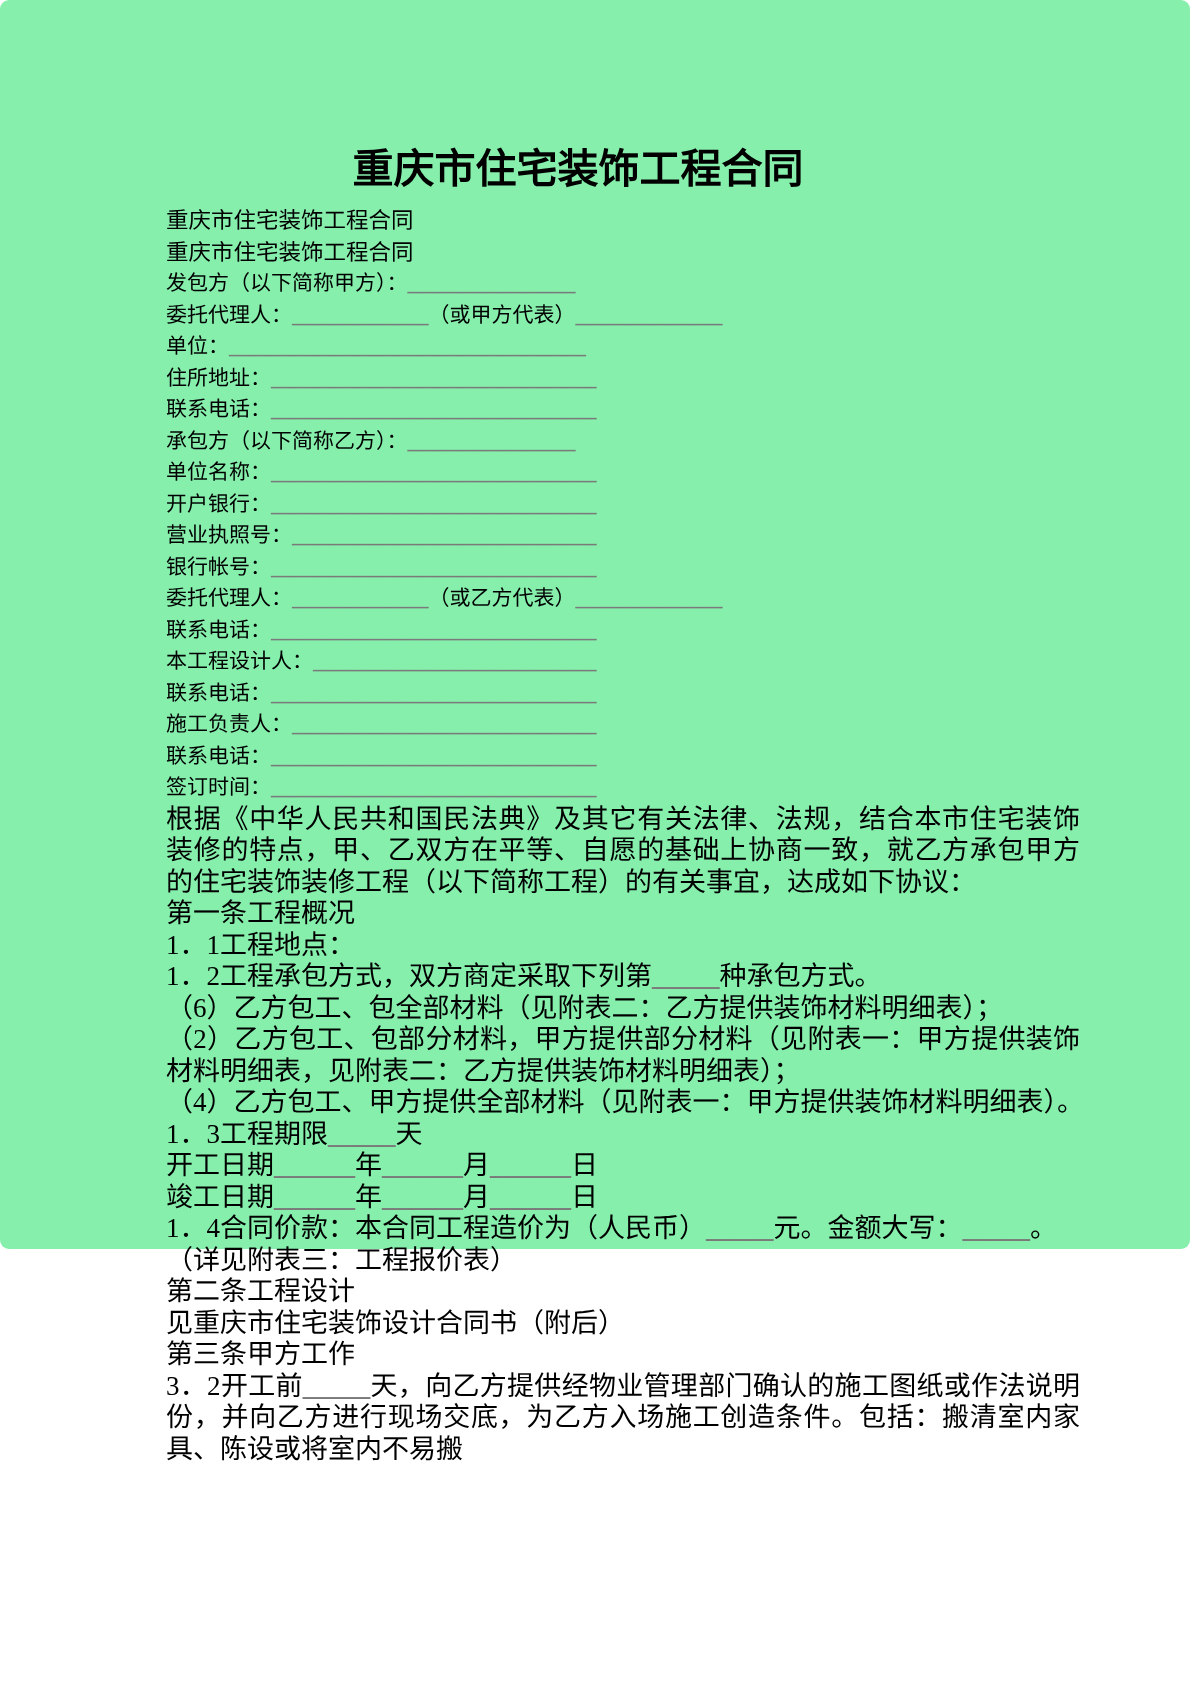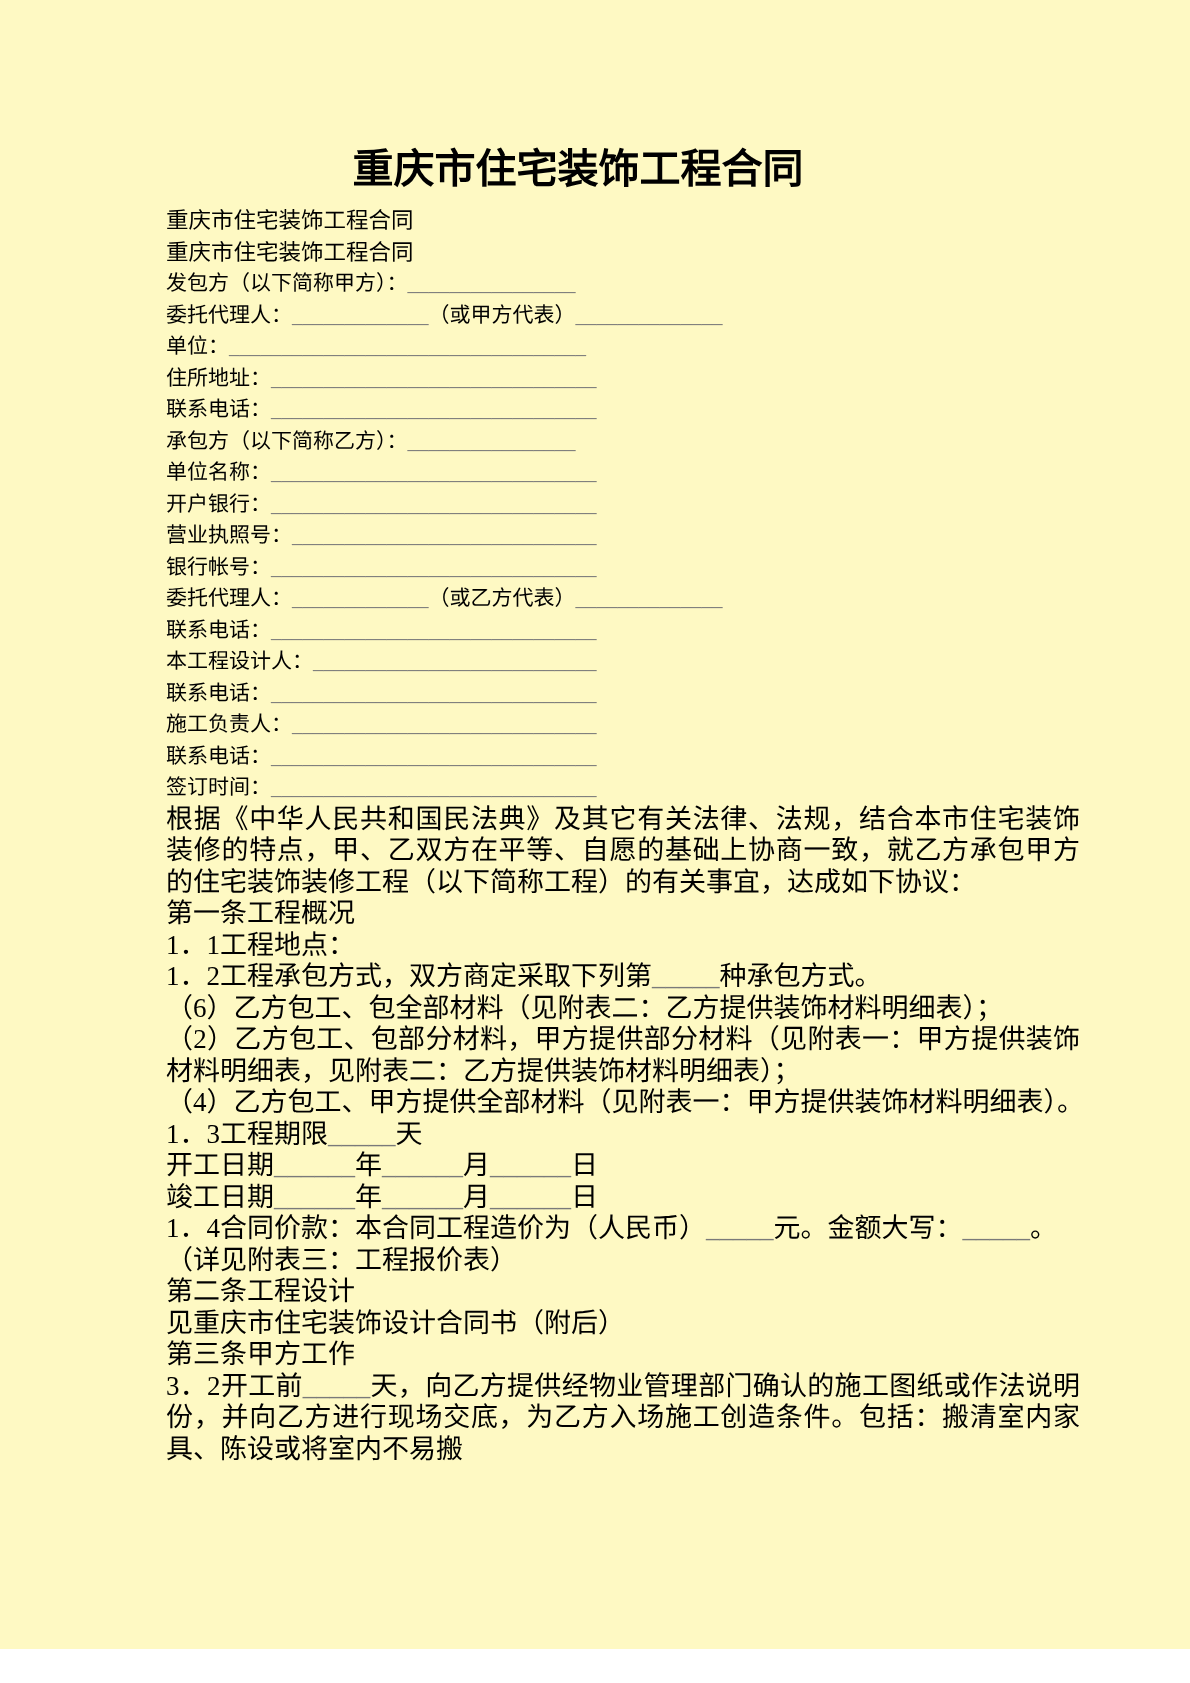--- a/index.html
+++ b/index.html
@@ -10,23 +10,24 @@
   body {
     width: 1190px;
     height: 1683px;
     color: #000000;
     font-family: "Liberation Serif", "DejaVu Serif", serif;
     overflow: hidden;
   }
   .page {
     box-sizing: border-box;
     width: 1190px;
-    height: 1649px;
+    height: 1249px;
     padding: 141px 110px 0 166px;
-    background: #fef9c3;
+    background: #86efac;
+    border-radius: 9px;
   }
   .title {
     font-size: 41px;
     font-weight: bold;
     line-height: 56px;
     margin: 0 90px 8px 0;
     text-align: center;
     white-space: nowrap;
   }
   .line {
@@ -38,20 +39,21 @@
   .form  { font-size: 21px; }
   .body  { font-size: 27px; }
   .wrap {
     white-space: normal;
     text-align: justify;
     text-justify: inter-ideograph;
   }
   .blank {
     color: #7a7a7a;
     letter-spacing: 0;
+    font-weight: bold;
   }
 </style>
 </head>
 <body>
 
 <main class="page">
 
   <h1 class="title">重庆市住宅装饰工程合同</h1>
 
   <p class="line intro">重庆市住宅装饰工程合同</p>

